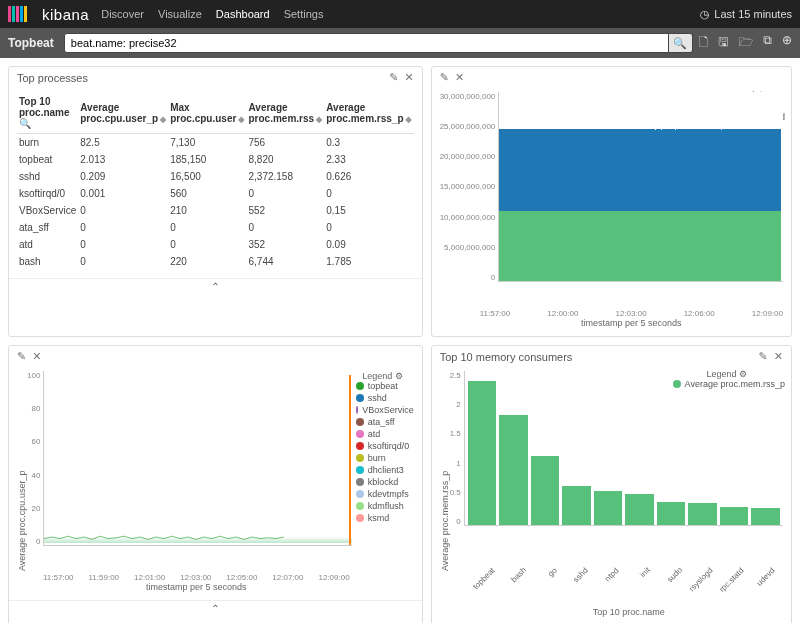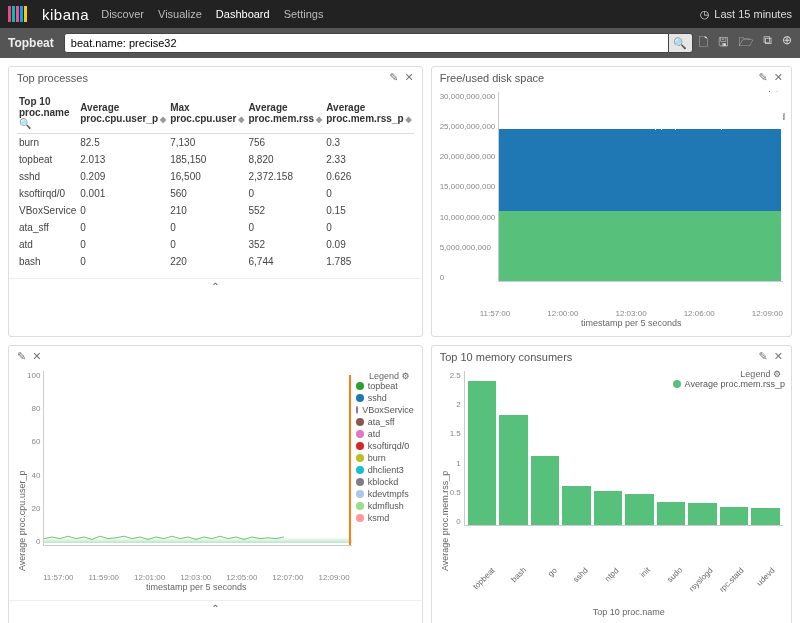--- a/index.html
+++ b/index.html
@@ -41,30 +41,30 @@
   .panel-collapse { text-align: center; padding: 2px; color: #555; cursor: pointer; border-top: 1px solid #eee; font-size: 10px; }
   
   
   table { width: 100%; border-collapse: collapse; font-size: 10px; }
   th { text-align: left; padding: 4px 2px; font-weight: 600; border-bottom: 1px solid #ddd; color: #333; }
   th .sort { color: #999; font-size: 8px; margin-left: 2px; }
   td { padding: 3px 2px; color: #444; }
   
   
   .chart-wrap { position: relative; }
-  .legend-hdr { text-align: right; font-size: 9px; color: #666; padding-right: 4px; }
+  .legend-hdr { text-align: center; font-size: 9px; color: #666; padding-right: 4px; }
   .legend { font-size: 9px; color: #555; }
   .legend-item { display: flex; align-items: center; gap: 4px; margin-bottom: 2px; }
   .swatch { width: 8px; height: 8px; border-radius: 50%; display: inline-block; }
   .axis-label { font-size: 9px; color: #666; text-align: center; }
   .y-axis-label { writing-mode: vertical-rl; transform: rotate(180deg); font-size: 9px; color: #666; }
   
   
   .area-chart { display: flex; height: 215px; }
-  .area-yaxis { display: flex; flex-direction: column; justify-content: space-between; font-size: 8px; color: #888; padding-right: 3px; height: 190px; }
+  .area-yaxis { display: flex; flex-direction: column; justify-content: space-between; align-items: flex-end; font-size: 8px; color: #888; padding-right: 3px; height: 190px; }
   .area-plot { flex: 1; position: relative; height: 190px; border-left: 1px solid #ccc; border-bottom: 1px solid #ccc; background: #fff; }
   .area-used { position: absolute; left: 0; right: 2px; bottom: 0; height: 152px; background: #1f77b4; }
   .area-free { position: absolute; left: 0; right: 2px; bottom: 0; height: 70px; background: #57c17b; }
   .area-spike { position: absolute; width: 1px; background: #fff; top: 30px; height: 8px; }
   .area-xaxis { display: flex; justify-content: space-between; font-size: 8px; color: #888; padding: 2px 0 0 40px; }
   .area-legend { position: absolute; top: 0; right: 4px; background: rgba(255,255,255,0.9); padding: 2px; }
   
   
   .line-chart { display: flex; height: 200px; }
   .line-yaxis { display: flex; flex-direction: column; justify-content: space-between; align-items: flex-end; font-size: 8px; color: #888; padding-right: 3px; height: 175px; }
@@ -208,21 +208,20 @@
               <td>1.785</td>
             </tr>
           </tbody>
       </table>
     </div>
     <div class="panel-collapse"><span>⌃</span></div>
   </div>
 
   <div class="panel panel-2">
     <div class="panel-head">
-      <span class="panel-title">Free/used disk space</span>
       <div class="panel-actions">
         <span>✎</span>
         <span>✕</span>
       </div>
     </div>
     <div class="panel-body chart-wrap">
       <div class="area-legend legend">
         <div class="legend-hdr"><span>Legend</span> <span>⚙</span></div>
         <div class="legend-item">
             <span class="swatch" style="background:#57c17b"></span>

